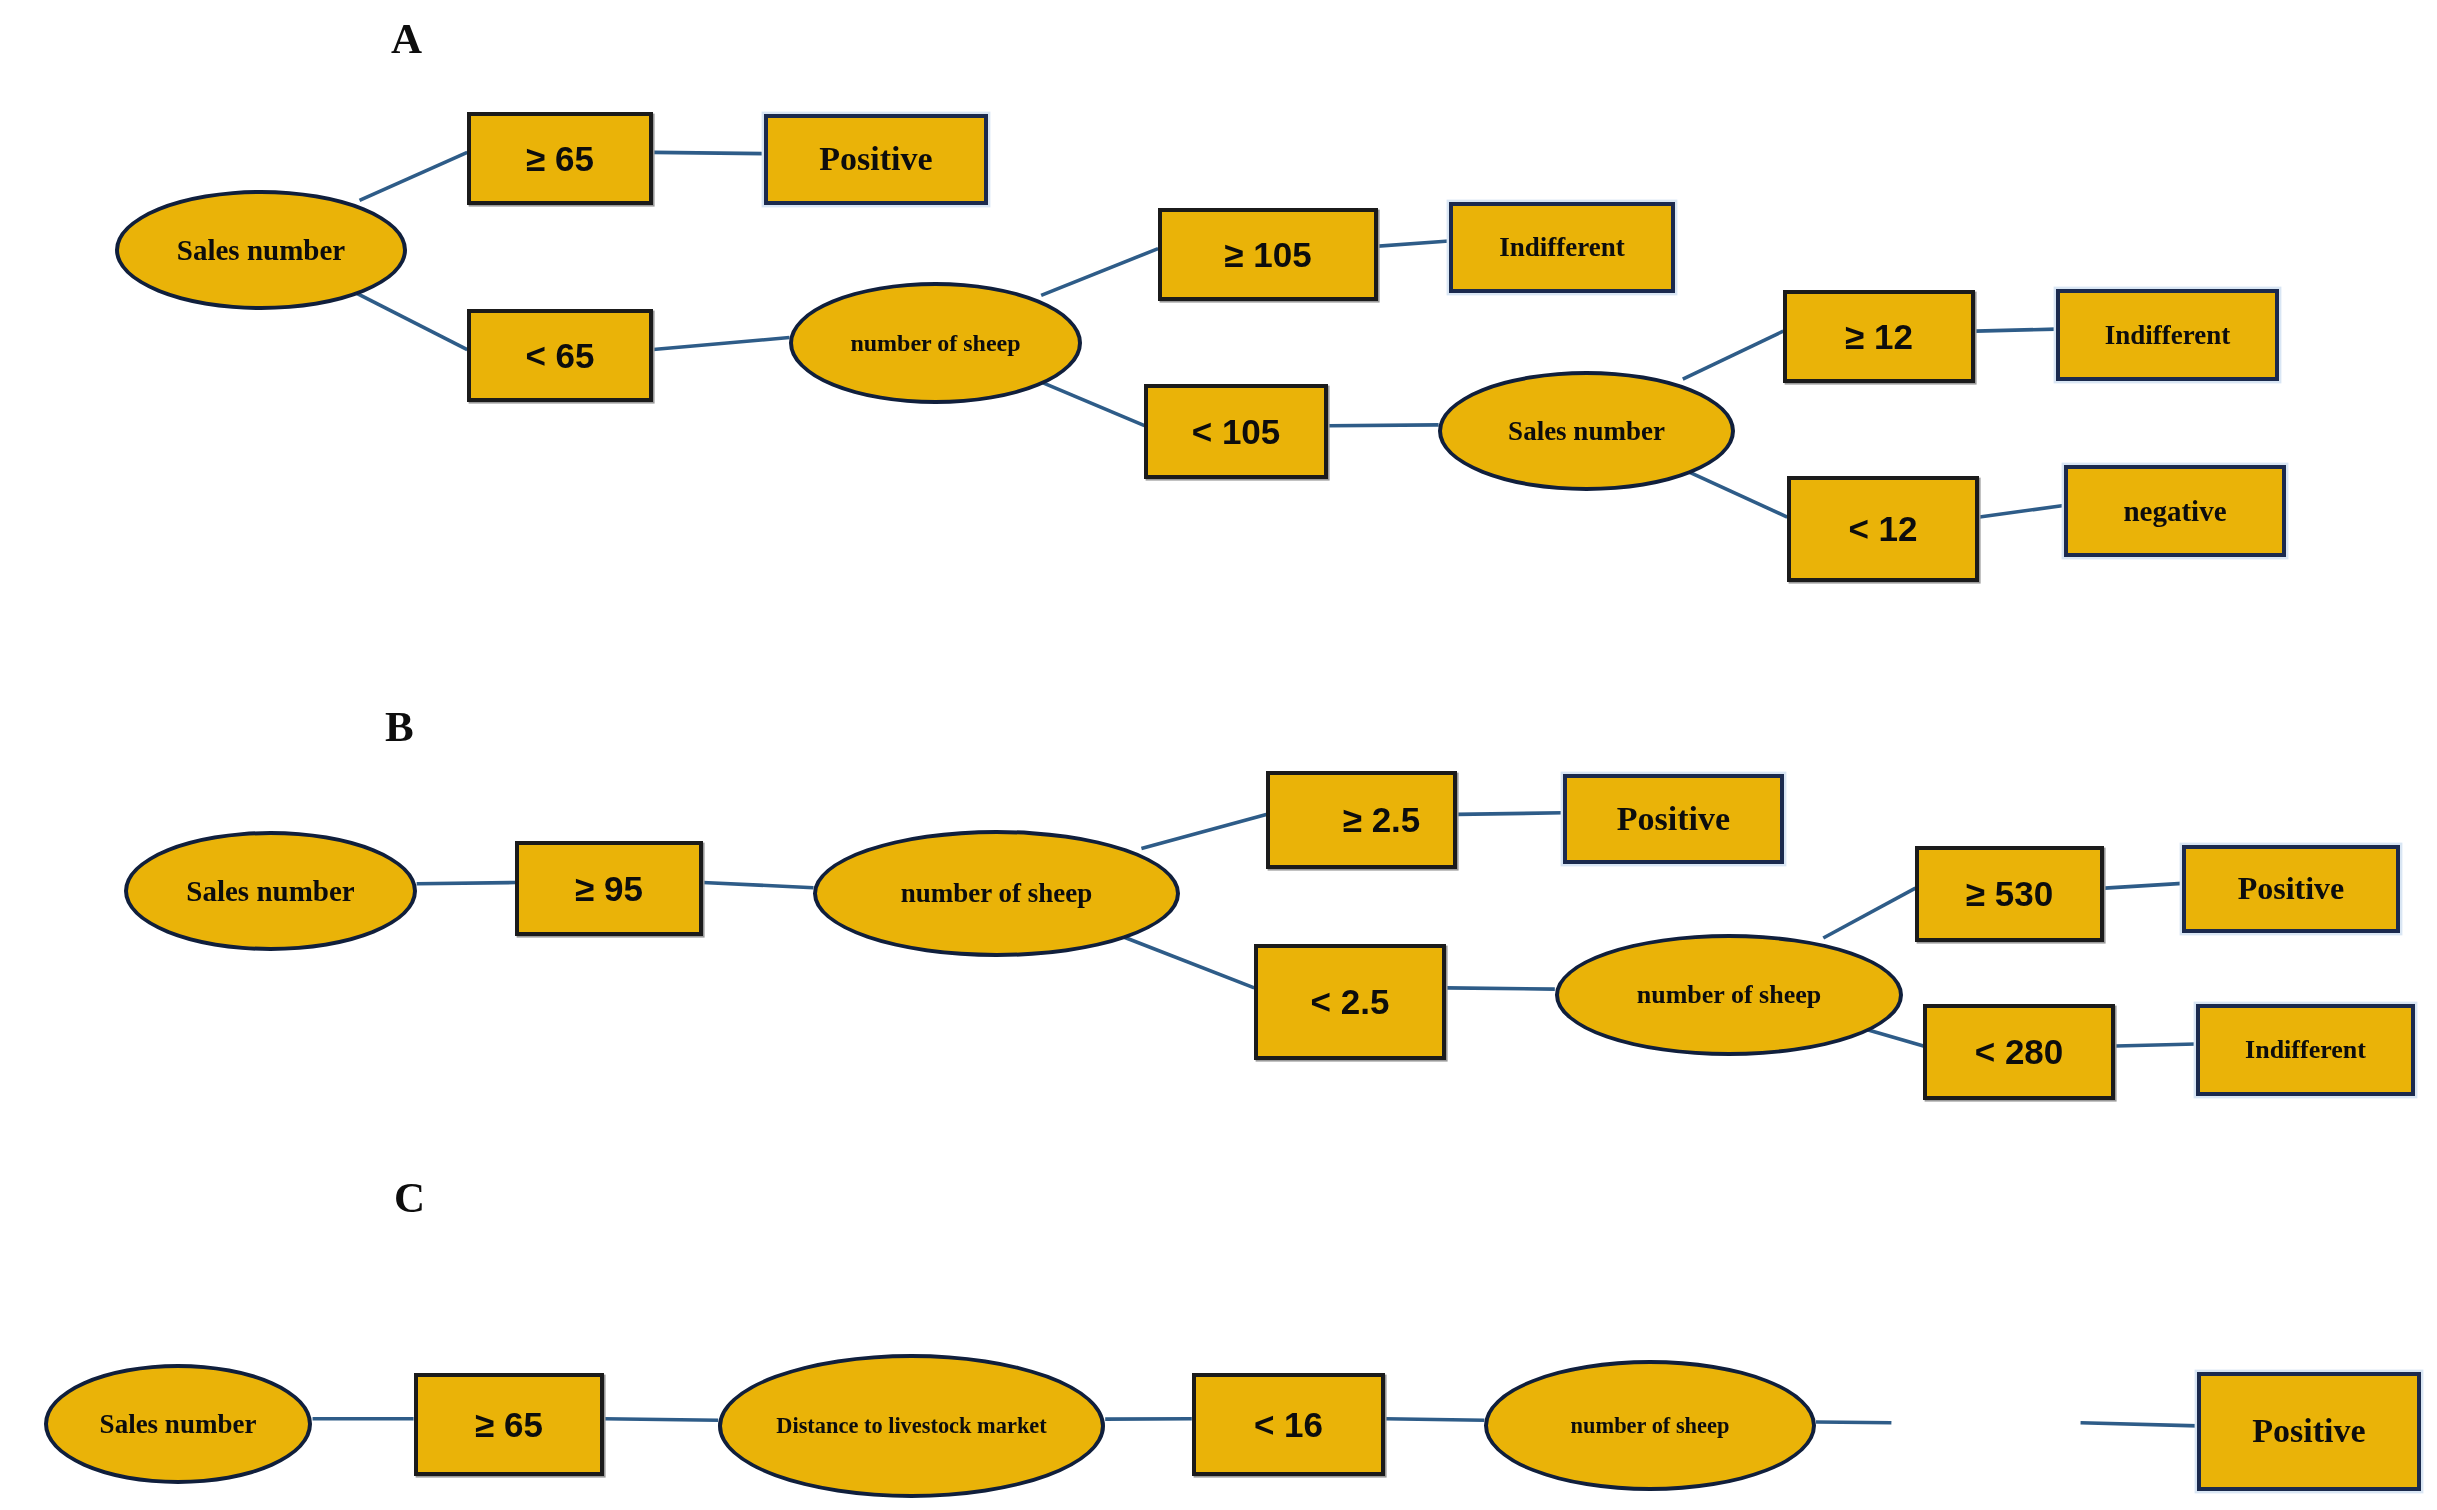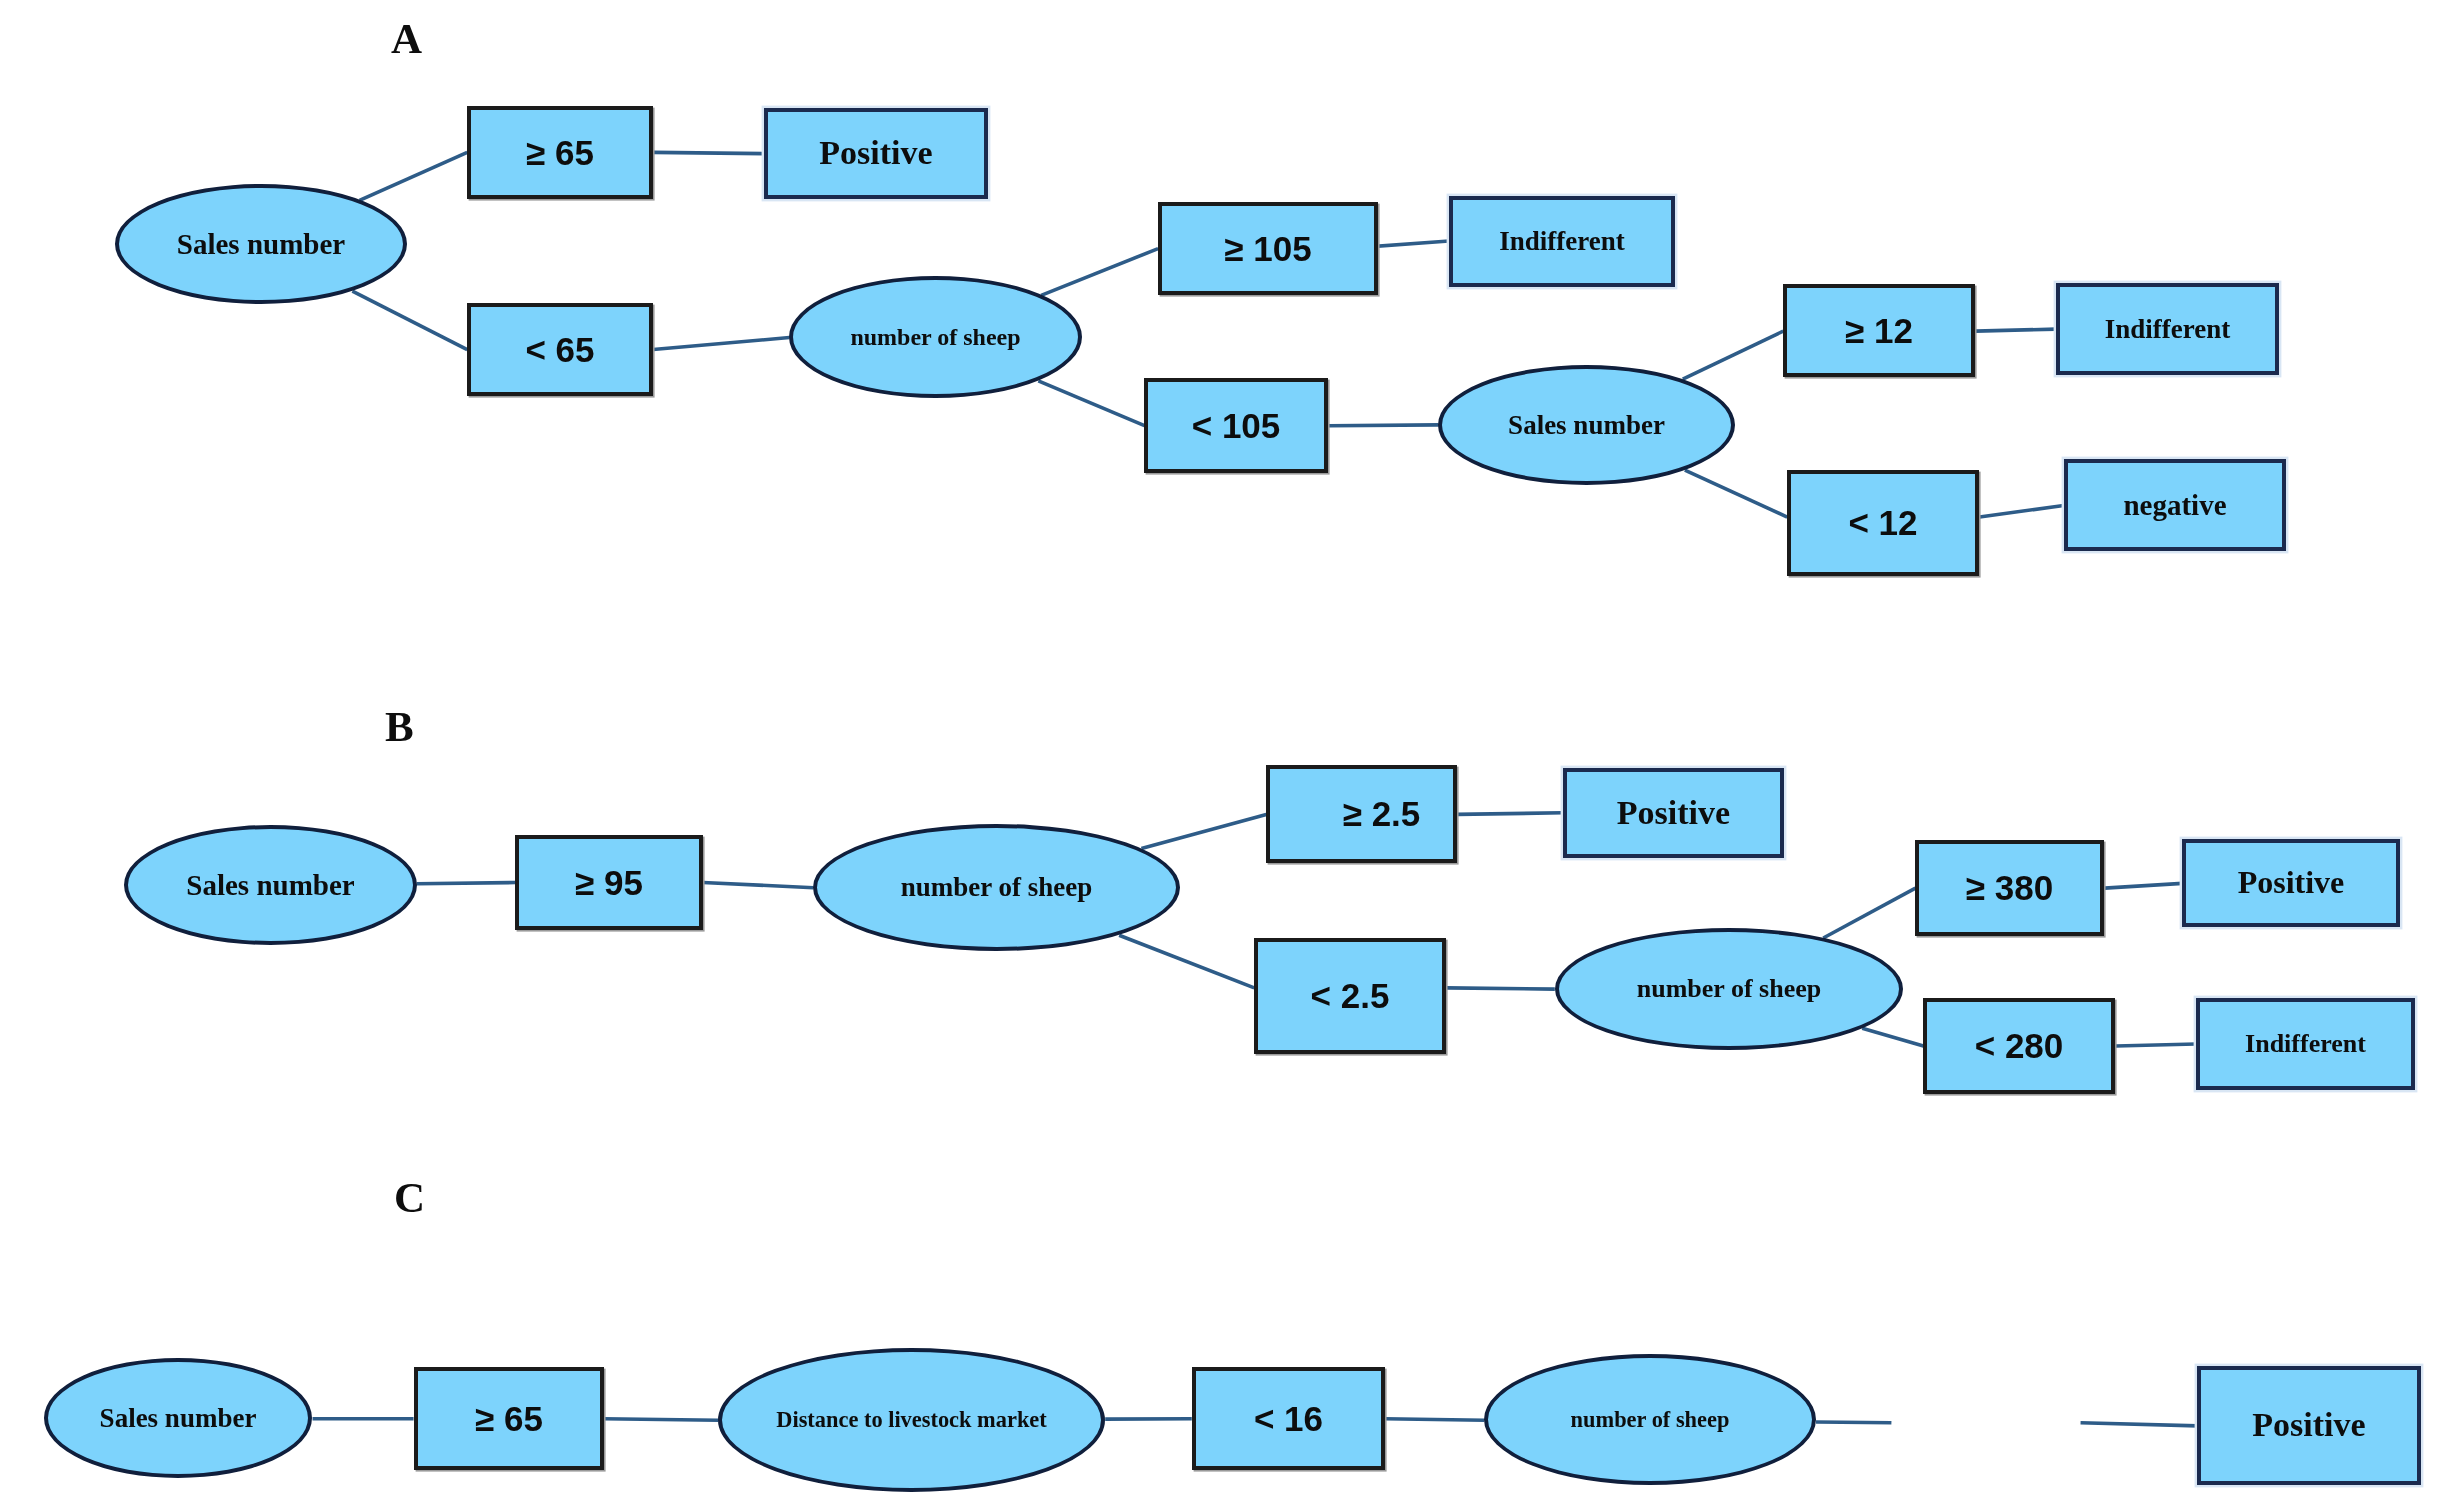--- a/index.html
+++ b/index.html
@@ -17,23 +17,24 @@
     font-weight:bold;
     font-size:43px;
     color:#0d0d0d;
   }
   .node{
     position:absolute;
     display:flex;align-items:center;justify-content:center;
     text-align:center;
     font-weight:bold;
     color:#0d0d0d;
-    background:#7dd3fc;
+    background:#eab308;
     box-sizing:border-box;
     line-height:1.12;
+    margin-top:6px;
   }
   .n-variable{
     border:4.8px solid #101f3c;
     border-radius:50%;
     font-family:"Liberation Serif", serif;
     padding:0 27px;
   }
   .n-condition{
     border:4px solid #1b1b1b;
     font-family:"Liberation Sans", sans-serif;
@@ -95,21 +96,21 @@
     <div class="node n-outcome" style="left: 2056px; top: 283px; width: 223px; height: 92px; font-size: 27px;">Indifferent</div>
     <div class="node n-condition" style="left: 1787px; top: 470px; width: 192px; height: 106px; font-size: 35px;">&lt; 12</div>
     <div class="node n-outcome" style="left: 2064px; top: 459px; width: 222px; height: 92px; font-size: 29px;">negative</div>
     <div class="node n-variable" style="left: 124px; top: 825px; width: 293px; height: 120px; font-size: 29px;">Sales number</div>
     <div class="node n-condition" style="left: 515px; top: 835px; width: 188px; height: 95px; font-size: 35px;">≥ 95</div>
     <div class="node n-variable" style="left: 813px; top: 824px; width: 367px; height: 127px; font-size: 27px;">number of sheep</div>
     <div class="node n-condition" style="left: 1266px; top: 765px; width: 191px; height: 98px; font-size: 35px; padding-left: 40px;">≥ 2.5</div>
     <div class="node n-outcome" style="left: 1563px; top: 768px; width: 221px; height: 90px; font-size: 34px;">Positive</div>
     <div class="node n-condition" style="left: 1254px; top: 938px; width: 192px; height: 116px; font-size: 35px;">&lt; 2.5</div>
     <div class="node n-variable" style="left: 1555px; top: 928px; width: 348px; height: 122px; font-size: 26px;">number of sheep</div>
-    <div class="node n-condition" style="left: 1915px; top: 840px; width: 189px; height: 96px; font-size: 35px;">≥ 380</div>
+    <div class="node n-condition" style="left: 1915px; top: 840px; width: 189px; height: 96px; font-size: 35px;">≥ 530</div>
     <div class="node n-outcome" style="left: 2182px; top: 839px; width: 218px; height: 88px; font-size: 32px;">Positive</div>
     <div class="node n-condition" style="left: 1923px; top: 998px; width: 192px; height: 96px; font-size: 35px;">&lt; 280</div>
     <div class="node n-outcome" style="left: 2196px; top: 998px; width: 219px; height: 92px; font-size: 26px;">Indifferent</div>
     <div class="node n-variable" style="left: 44px; top: 1358px; width: 268px; height: 120px; font-size: 27px;">Sales number</div>
     <div class="node n-condition" style="left: 414px; top: 1367px; width: 190px; height: 103px; font-size: 35px;">≥ 65</div>
     <div class="node n-variable" style="left: 718px; top: 1348px; width: 387px; height: 144px; font-size: 22.4px;">Distance to livestock market</div>
     <div class="node n-condition" style="left: 1192px; top: 1367px; width: 193px; height: 103px; font-size: 35px;">&lt; 16</div>
     <div class="node n-variable" style="left: 1484px; top: 1354px; width: 332px; height: 131px; font-size: 22.4px;">number of sheep</div>
     <div class="node n-outcome" style="left: 2197px; top: 1366px; width: 224px; height: 119px; font-size: 34px;">Positive</div>
   </div>

